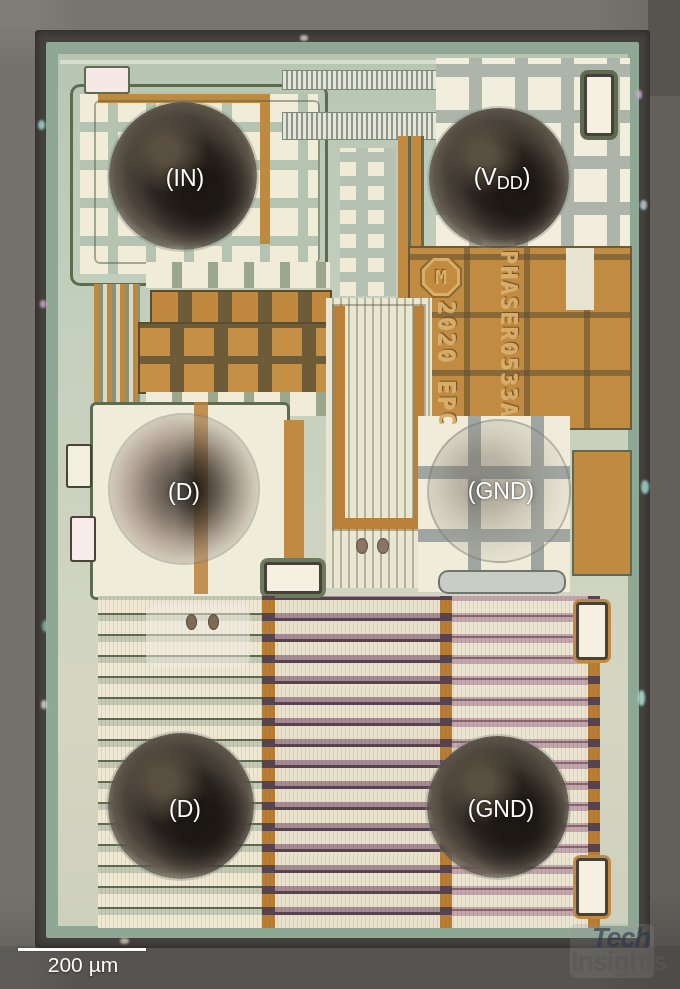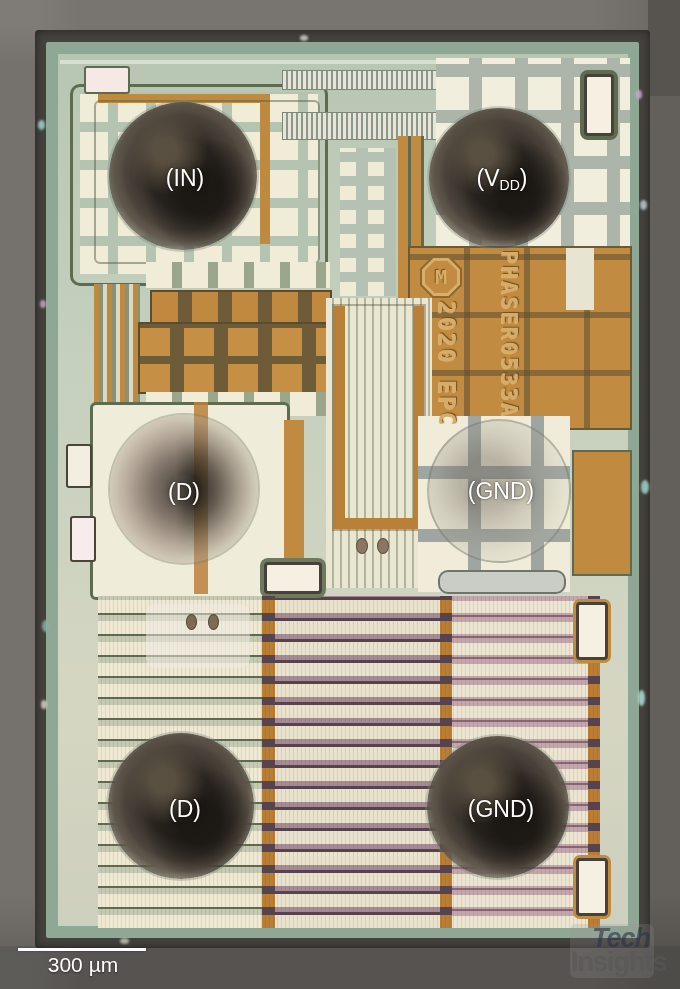--- a/index.html
+++ b/index.html
@@ -75,21 +75,21 @@
     box-shadow:0 0 0 2px rgba(120,128,115,.4);}
   .bump-ghost{
     background:
       radial-gradient(circle at 40% 44%, rgba(110,100,92,.42) 0 22%, rgba(142,138,128,.3) 44%,
         rgba(172,168,156,.2) 64%, rgba(198,194,182,.1) 80%, rgba(0,0,0,0) 96%);
     border:2px solid rgba(108,114,106,.4);}
   
   .pad-label{z-index:7;color:#fff;font-size:23px;font-weight:400;white-space:nowrap;
     transform:translate(-50%,-50%);
     text-shadow:0 0 2px rgba(0,0,0,.6),0 0 6px rgba(0,0,0,.35);}
-  .pad-label .sub{font-size:14px;vertical-align:-4px;}
+  .pad-label .sub{font-size:18px;vertical-align:-4px;}
   .mark{z-index:5;white-space:nowrap;font-family:"DejaVu Sans Mono",monospace;font-weight:bold;
     color:#d7ac69;letter-spacing:2px;
     text-shadow:1px 1px 0 rgba(255,230,178,.4), -1px -1px 1px rgba(108,74,30,.9);
     transform:translate(-50%,-50%) rotate(90deg);}
   .oct{clip-path:polygon(30% 0,70% 0,100% 30%,100% 70%,70% 100%,30% 100%,0 70%,0 30%);}
   .logoM{display:flex;align-items:center;justify-content:center;width:100%;height:100%;
     font-family:"DejaVu Sans Mono",monospace;font-weight:bold;font-size:20px;color:#d9ae66;
     text-shadow:-1px -1px 1px rgba(108,74,30,.9);}
   .scale-line{background:#fff;box-shadow:0 0 2px rgba(0,0,0,.4);z-index:9;}
   .scale-text{color:#fff;font-size:21px;font-weight:500;text-align:center;z-index:9;
@@ -215,19 +215,19 @@
   <div class="abs pad-label" style="left:185px;top:178px;">(IN)</div>
   <div class="abs pad-label" style="left:502px;top:179px;">
     <span>(V</span><span class="sub">DD</span><span>)</span>
   </div>
   <div class="abs pad-label" style="left:184px;top:492px;">(D)</div>
   <div class="abs pad-label" style="left:501px;top:491px;">(GND)</div>
   <div class="abs pad-label" style="left:185px;top:809px;">(D)</div>
   <div class="abs pad-label" style="left:501px;top:809px;">(GND)</div>
 
   <div class="abs scale-line" style="left:18px;top:948px;width:128px;height:3px;"></div>
-  <div class="abs scale-text" style="left:28px;top:953px;width:110px;">300 µm</div>
+  <div class="abs scale-text" style="left:28px;top:953px;width:110px;">200 µm</div>
 
   <div class="abs wm-box" style="left:570px;top:924px;width:84px;height:54px;"></div>
   <div class="abs wm-line wm-tech" style="left:592px;top:925px;font-style:italic;">Tech</div>
   <div class="abs wm-line wm-ins" style="left:571px;top:949px;">Insights</div>
 
 </div>
 
 </body></html>

